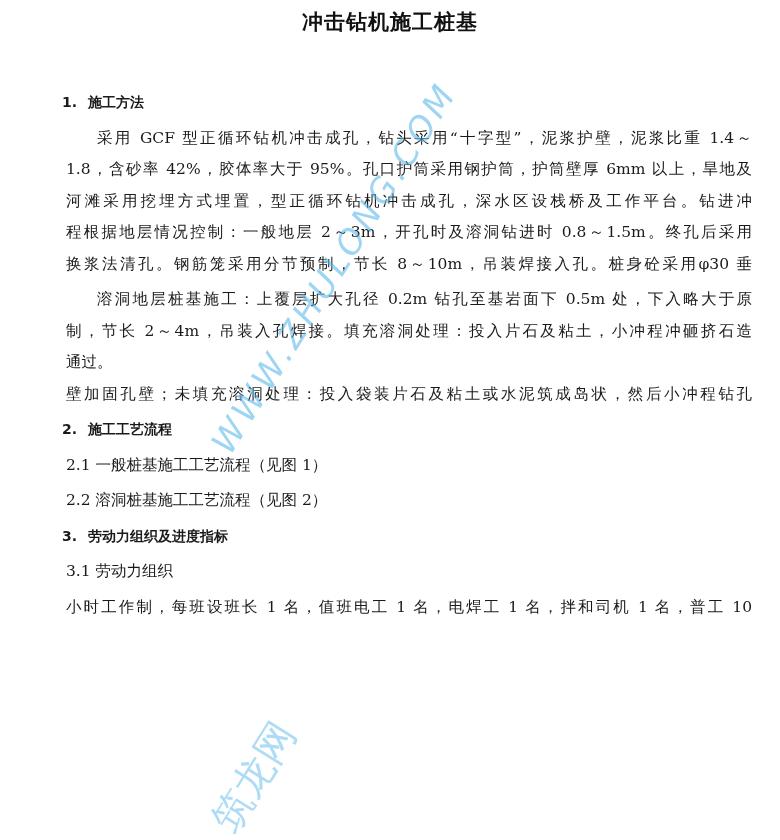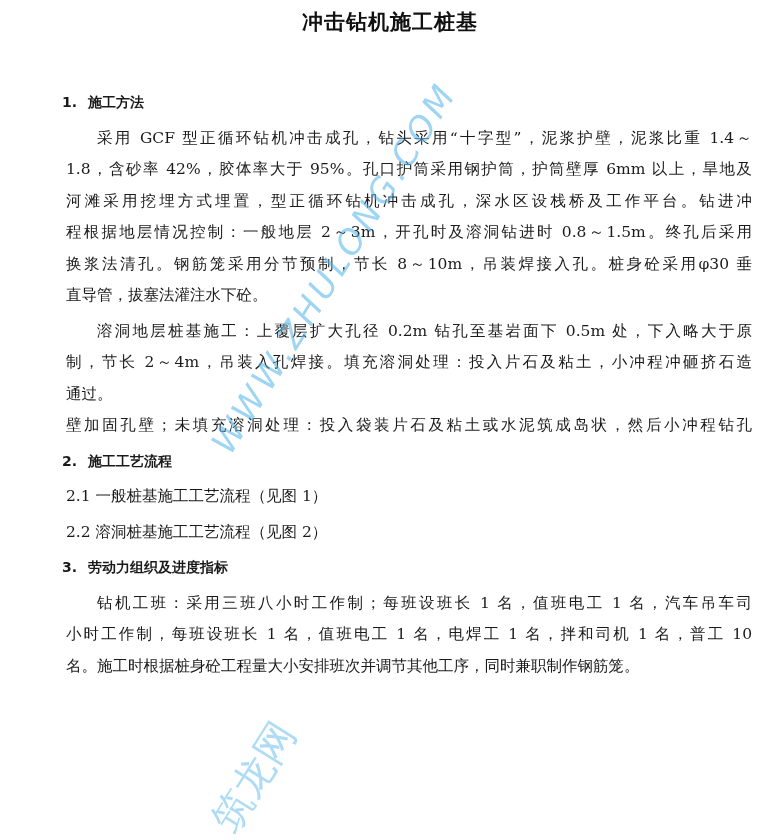--- a/index.html
+++ b/index.html
@@ -114,44 +114,42 @@
     <div class="h1">
       <span class="num">1.</span><span>施工方法</span>
     </div>
 
     <div class="p">
       <span class="line first">采用 GCF 型正循环钻机冲击成孔，钻头采用“十字型”，泥浆护壁，泥浆比重 1.4～</span>
       <span class="line rest">1.8，含砂率 42%，胶体率大于 95%。孔口护筒采用钢护筒，护筒壁厚 6mm 以上，旱地及</span>
       <span class="line rest">河滩采用挖埋方式埋置，型正循环钻机冲击成孔，深水区设栈桥及工作平台。钻进冲</span>
       <span class="line rest">程根据地层情况控制：一般地层 2～3m，开孔时及溶洞钻进时 0.8～1.5m。终孔后采用</span>
       <span class="line rest">换浆法清孔。钢筋笼采用分节预制，节长 8～10m，吊装焊接入孔。桩身砼采用φ30 垂</span>
-      <span class="line rest last">直导管，拔塞法灌注水下砼。</span>
     </div>
 
     <div class="p">
       <span class="line first">溶洞地层桩基施工：上覆层扩大孔径 0.2m 钻孔至基岩面下 0.5m 处，下入略大于原</span>
       <span class="line rest">制，节长 2～4m，吊装入孔焊接。填充溶洞处理：投入片石及粘土，小冲程冲砸挤石造</span>
       <span class="line rest last">通过。</span>
       <span class="line rest">壁加固孔壁；未填充溶洞处理：投入袋装片石及粘土或水泥筑成岛状，然后小冲程钻孔</span>
     </div>
 
     <div class="h1">
       <span class="num">2.</span><span>施工工艺流程</span>
     </div>
     <div class="sub">2.1 一般桩基施工工艺流程（见图 1）</div>
     <div class="sub">2.2 溶洞桩基施工工艺流程（见图 2）</div>
 
     <div class="h1">
       <span class="num">3.</span><span>劳动力组织及进度指标</span>
     </div>
+    <div class="sub">3.1 劳动力组织</div>
 
     <div class="p">
-      <span class="line first">钻机工班：采用三班八小时工作制；每班设班长 1 名，值班电工 1 名，汽车吊车司</span>
       <span class="line rest">小时工作制，每班设班长 1 名，值班电工 1 名，电焊工 1 名，拌和司机 1 名，普工 10</span>
-      <span class="line rest last">名。施工时根据桩身砼工程量大小安排班次并调节其他工序，同时兼职制作钢筋笼。</span>
     </div>
 
   </div>
 
   <div class="watermark wm-url">WWW.ZHULONG.COM</div>
   <div class="watermark wm-cn">筑龙网</div>
 
 </div>
 
 </body></html>

